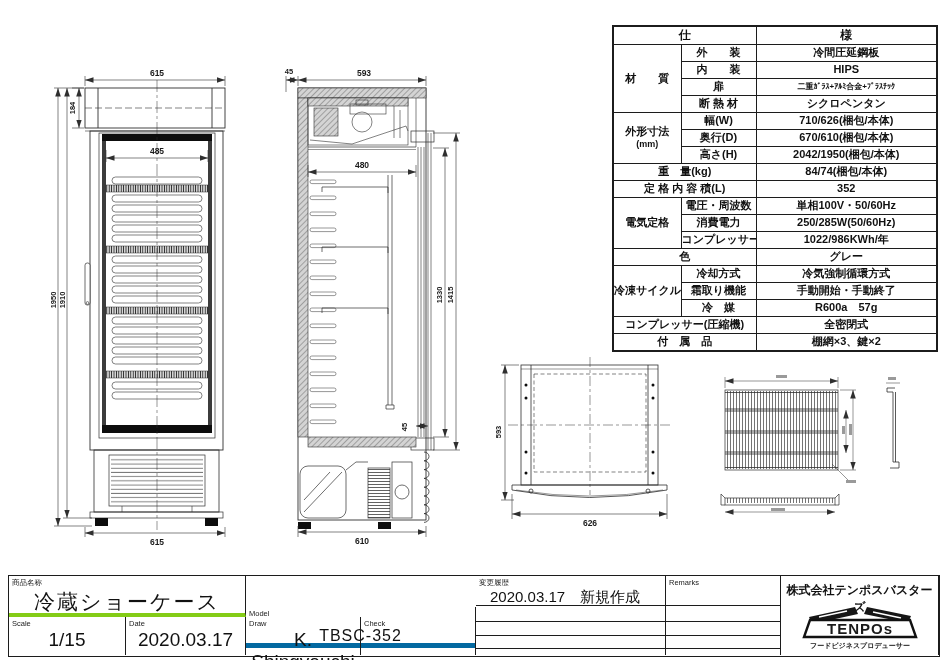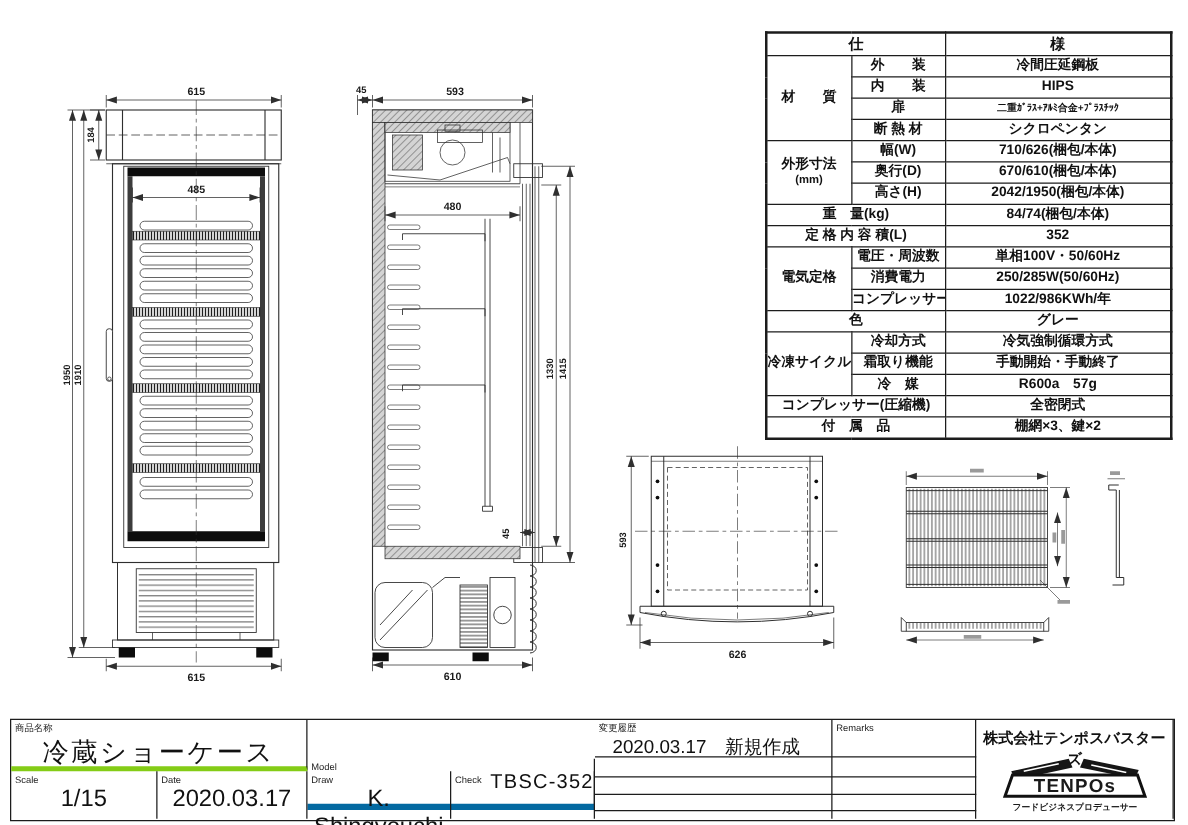--- a/index.html
+++ b/index.html
@@ -468,21 +468,21 @@
 </tbody>
     </table>
 
 <div class="tb">
   <div class="cell c-name">
     <div class="lbl">商品名称</div>
     <div class="big v-name">冷蔵ショーケース</div>
   </div>
   <div class="cell c-model">
     <div class="lbl">Model</div>
-    <div class="big v-model" style="top:10px;text-align:right;">TBSC-352</div>
+    <div class="big v-model" style="top:20px;">TBSC-352</div>
   </div>
   <div class="cell c-scale">
     <div class="lbl">Scale</div>
     <div class="big v-mid">1/15</div>
   </div>
   <div class="cell c-date">
     <div class="lbl">Date</div>
     <div class="big v-mid">2020.03.17</div>
   </div>
   <div class="cell c-draw">

